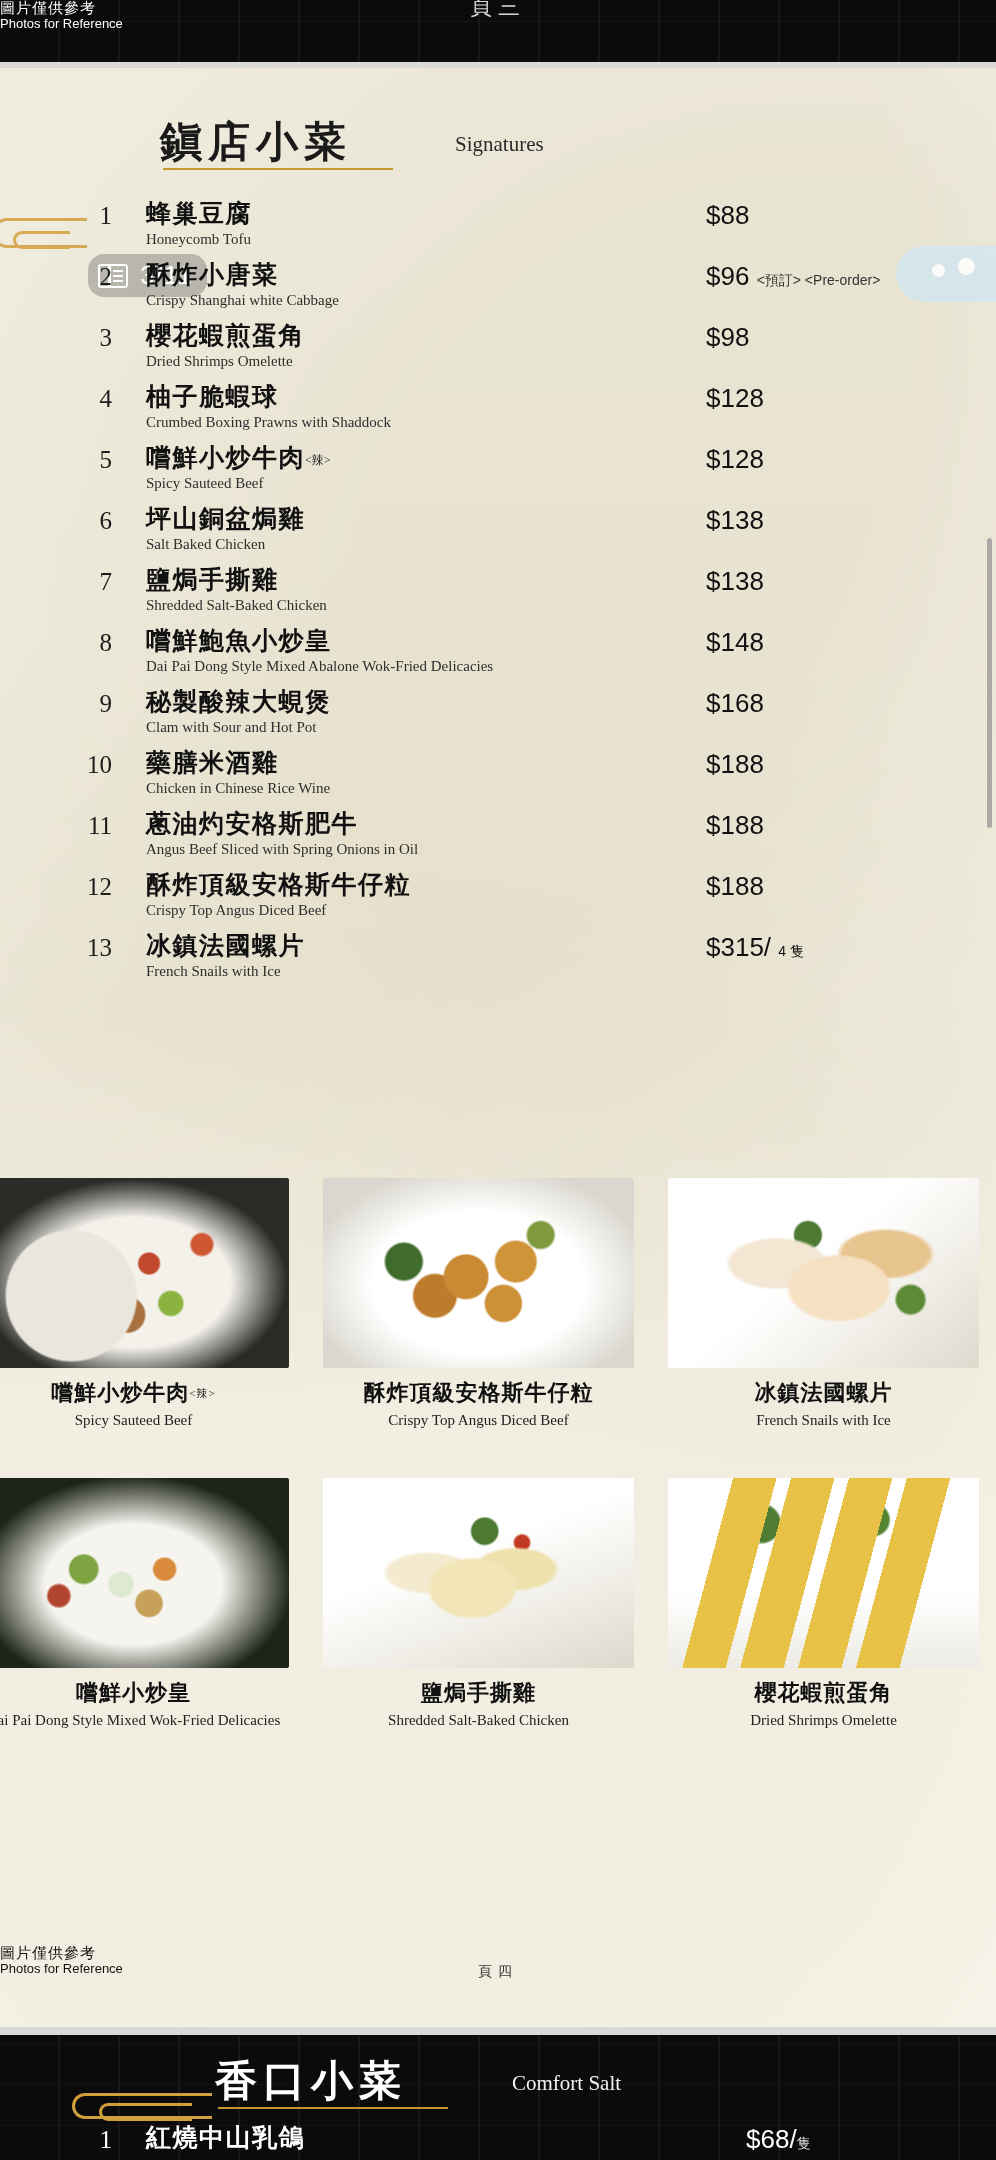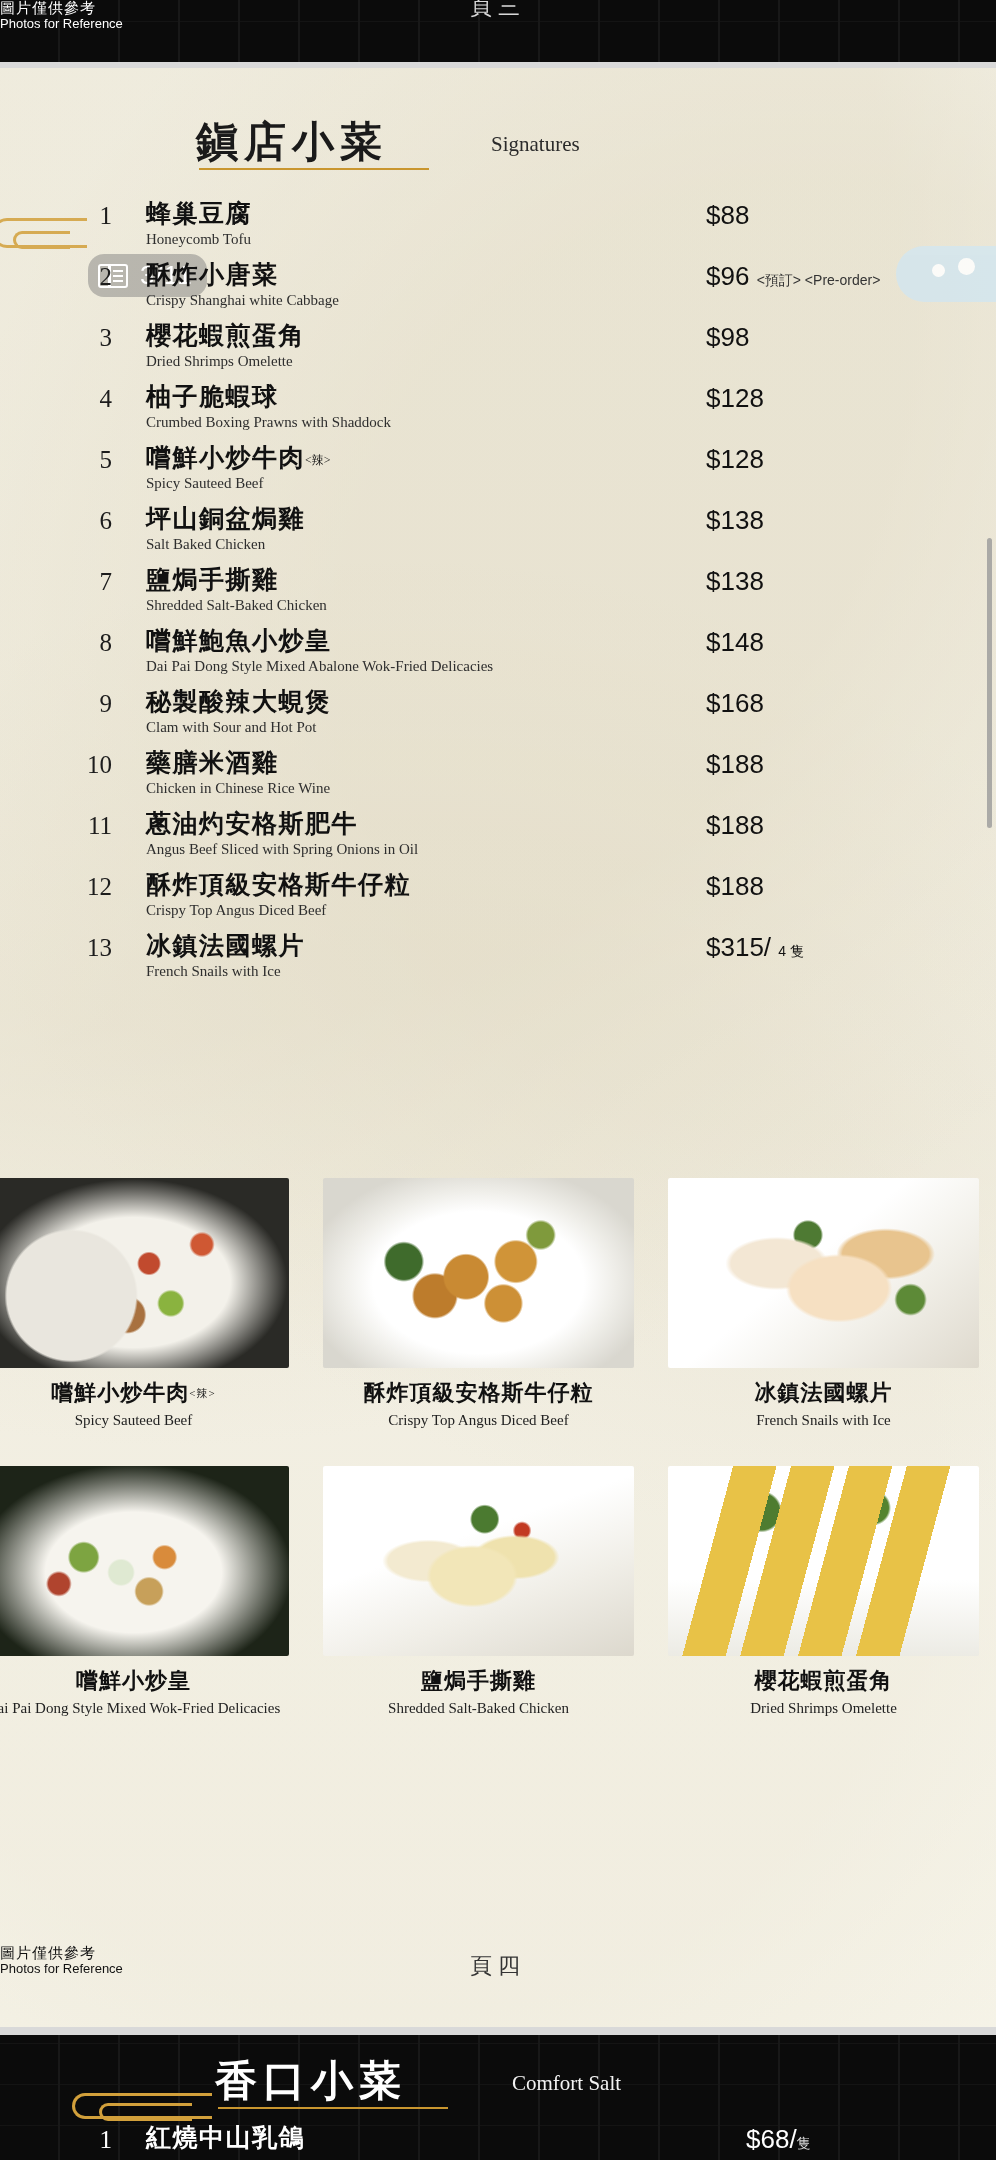--- a/index.html
+++ b/index.html
@@ -57,21 +57,20 @@
       linear-gradient(#fdfdf7, #f7f5ea);
     overflow: hidden;
     border-top: 6px solid #d9d9d9;
   }
 
   
   .sec-head {
     position: relative;
     padding: 40px 0 0 0;
     height: 110px;
-    margin-left: 36px;
   }
   .sec-head .title-zh {
     position:absolute; left: 160px; top: 46px;
     font-size: 42px; letter-spacing: 6px;
     color:#1a1a1a; font-weight:700;
     font-family: "Liberation Serif", serif;
   }
   .sec-head .title-en {
     position:absolute; left: 455px; top: 64px;
     font-size: 21px; color:#2b2b2b;
@@ -180,21 +179,21 @@
   
   .page-foot { position:absolute; left:0; right:0; bottom: 42px; height: 60px; }
   .page-foot .ref {
     position:absolute; left:0; bottom: 8px; color:#111;
     font-family:"Liberation Sans", sans-serif; line-height:1.15;
   }
   .page-foot .ref .zh{font-size:15px;letter-spacing:1px;font-family:"Liberation Serif",serif;}
   .page-foot .ref .en{font-size:13px;}
   .page-foot .pgnum {
     position:absolute; left:50%; transform:translateX(-50%); bottom:4px;
-    font-size:22px; letter-spacing:6px; color:#333;
+    font-size:14px; letter-spacing:6px; color:#333;
   }
 
   
   .bottom {
     position: relative;
     height: 139px;
     background:#0b0b0b;
     overflow:hidden;
     border-top: 8px solid #d9d9d9;
   }
@@ -473,21 +472,21 @@
                radial-gradient(circle at 78% 64%, #5d8a37 0 5%, transparent 6%),
                linear-gradient(140deg,#ffffff 0 45%, #f1efe8 70%, #ded9cd 100%),
                #f4f2ec;"></div>
         <div class="pcap">
           <div class="zh">冰鎮法國螺片</div>
           <div class="en">French Snails with Ice</div>
         </div>
       </div>
     </div>
 
-    <div class="prow" style="margin-top:36px;">
+    <div class="prow" style="margin-top:48px;">
       <div class="pcell">
         <div class="pimg" style="background:
                radial-gradient(circle at 46% 56%, #dfe9d2 0 6%, transparent 7%),
                radial-gradient(circle at 60% 48%, #d98b3b 0 5%, transparent 6%),
                radial-gradient(circle at 34% 48%, #7da441 0 6%, transparent 7%),
                radial-gradient(circle at 55% 66%, #c7a05a 0 6%, transparent 7%),
                radial-gradient(circle at 26% 62%, #b0442e 0 4%, transparent 5%),
                radial-gradient(ellipse at 50% 56%, #f6f4ee 0 40%, #1d2418 72%),
                #121a10;"></div>
         <div class="pcap">

